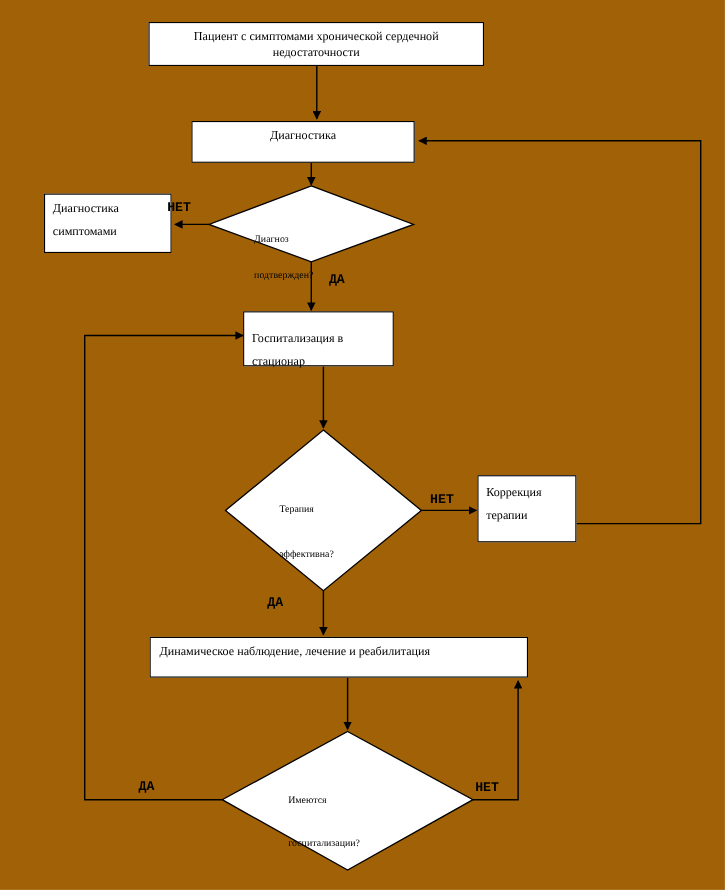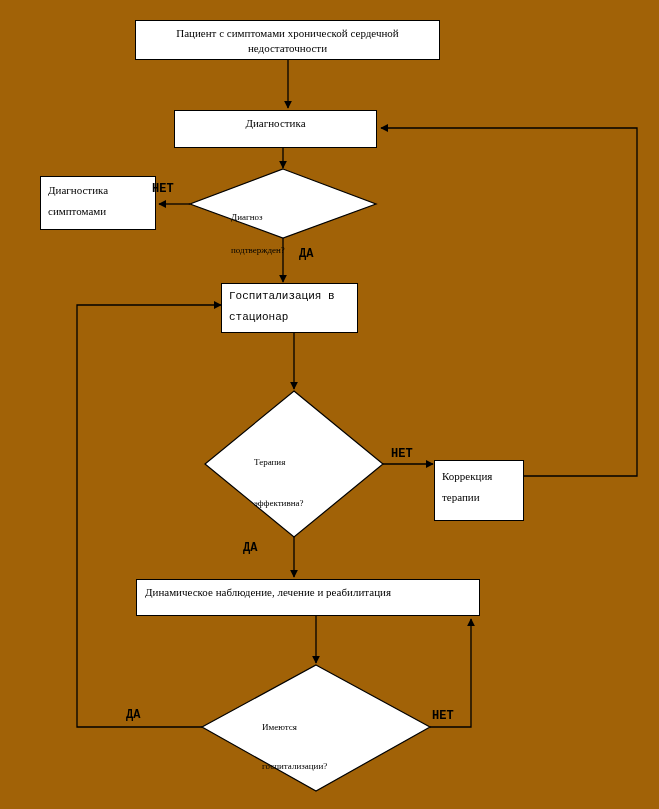--- a/index.html
+++ b/index.html
@@ -124,26 +124,26 @@
 
   <div class="node box center" style="left:174px; top:110px; width:203px; height:38px; padding:2px 20px;">
     <span class="txt">Диагностика</span>
   </div>
 
   <div class="node box left" style="left:40px; top:176px; width:116px; height:54px; padding:3px 7px;">
     <span class="txt">Диагностика</span>
     <span class="txt">симптомами</span>
   </div>
 
-  <div class="node box left" style="left:221px; top:283px; width:137px; height:50px; padding:2px 7px;font-family:Liberation Mono, monospace;">
+  <div class="node box left" style="left:221px; top:283px; width:137px; height:50px; padding:14px 7px;">
     <span class="txt">Госпитализация в</span>
     <span class="txt">стационар</span>
   </div>
 
-  <div class="node box left" style="left:434px; top:432px; width:90px; height:61px; padding:5px 7px;margin-top:28px;">
+  <div class="node box left" style="left:434px; top:432px; width:90px; height:61px; padding:5px 7px;">
     <span class="txt">Коррекция</span>
     <span class="txt">терапии</span>
   </div>
 
   <div class="node box left" style="left:136px; top:579px; width:344px; height:37px; padding:2px 8px;">
     <span class="txt">Динамическое наблюдение, лечение и реабилитация</span>
   </div>
 
   <div class="diamond-label" style="left:254px; top:431px; width:110px; line-height:2.3;">
     <span class="txt" style="display:block;">Терапия</span>

